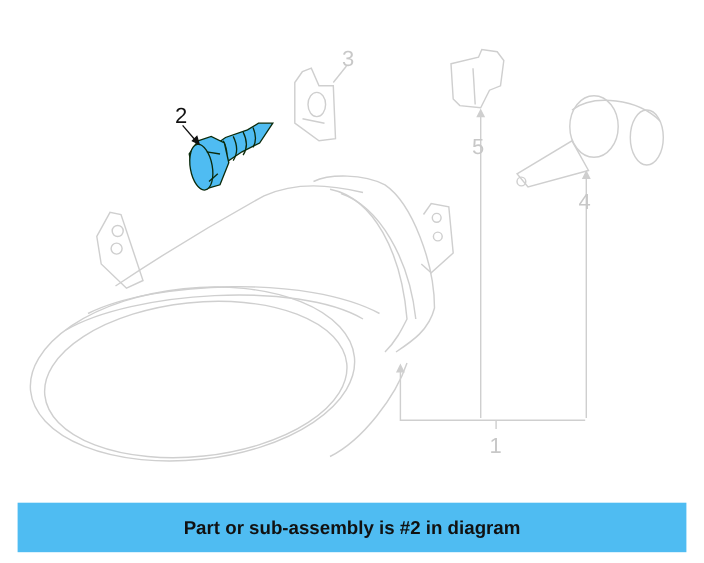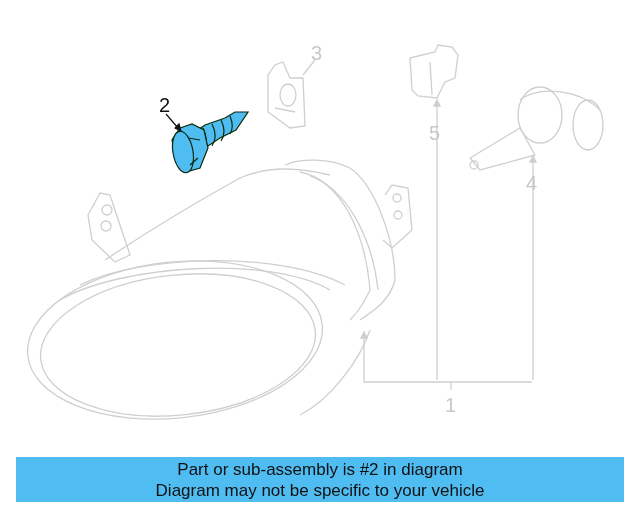--- a/index.html
+++ b/index.html
@@ -2,21 +2,21 @@
 <html><head>
 <meta charset="utf-8">
 <style>
   html, body { margin:0; padding:0; background:#ffffff; }
   body { width:640px; height:512px; position:relative; overflow:hidden; font-family:"Liberation Sans", sans-serif; }
   #diagram { position:absolute; left:0; top:0; width:640px; height:450px; }
   .callout { font-family:"Liberation Sans", sans-serif; font-size:20px; }
   #banner {
     position:absolute; left:16px; top:457px; width:608px; height:45px;
     background:#4fbcf2; color:#111; text-align:center;
-    font-size:17px; line-height:21px; padding-top:2px; box-sizing:border-box;
+    font-size:17px; line-height:21px; padding-top:12px; box-sizing:border-box;font-weight:bold;
   }
   #banner div { white-space:nowrap; }
 </style>
 </head>
 <body>
 
 <svg id="diagram" viewBox="0 0 640 450" xmlns="http://www.w3.org/2000/svg">
 
   <g fill="none" stroke="#cfcfcf" stroke-width="1.3">
 
@@ -84,14 +84,13 @@
   </g>
   <g stroke="#111" stroke-width="1.2" fill="none">
     <line x1="166" y1="114" x2="178" y2="128"></line>
     <polygon points="175,128 181,131 179,124" fill="#111"></polygon>
   </g>
   <text class="callout" x="159" y="112" fill="#111">2</text>
 </svg>
 
 <div id="banner">
   <div>Part or sub-assembly is #2 in diagram</div>
-  <div>Diagram may not be specific to your vehicle</div>
 </div>
 
 </body></html>

